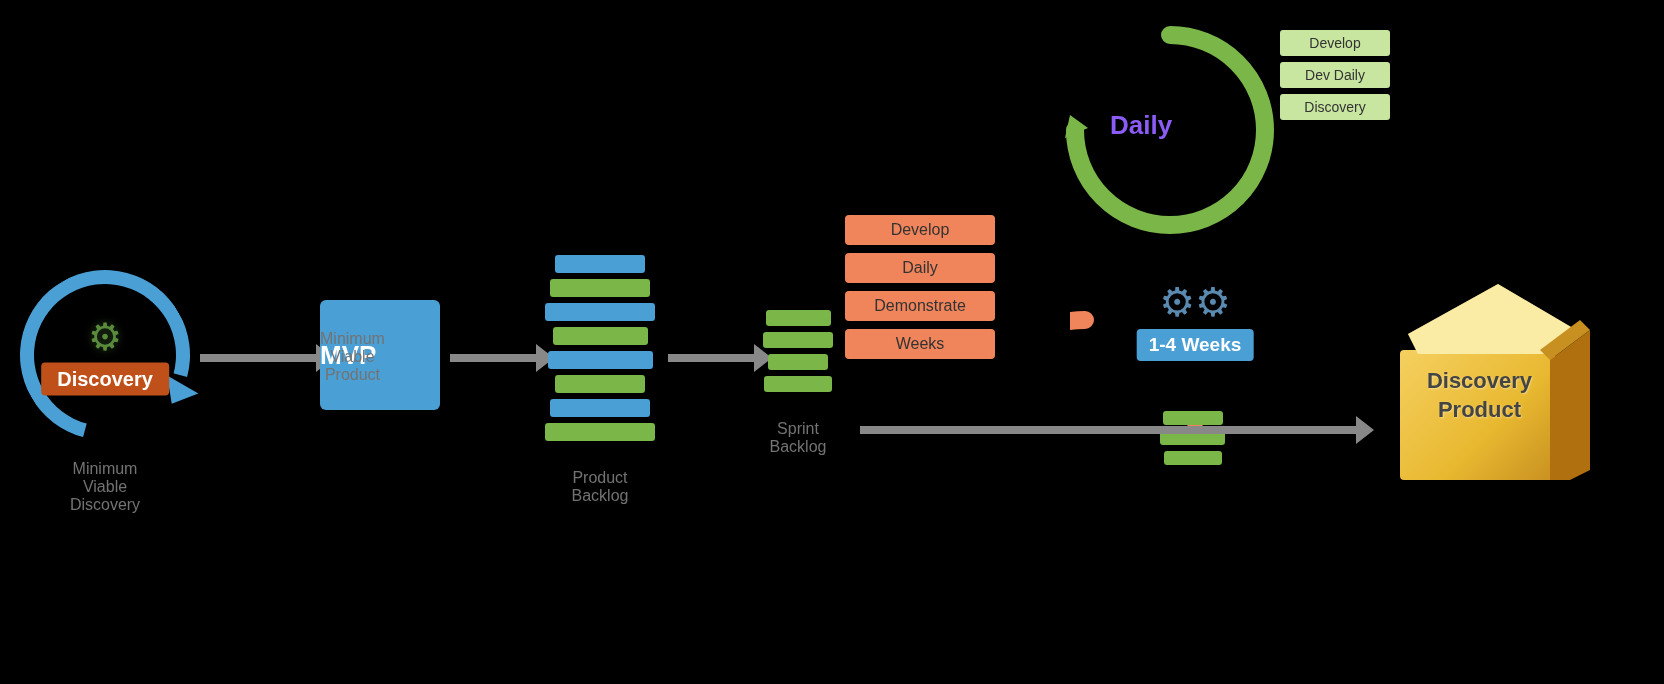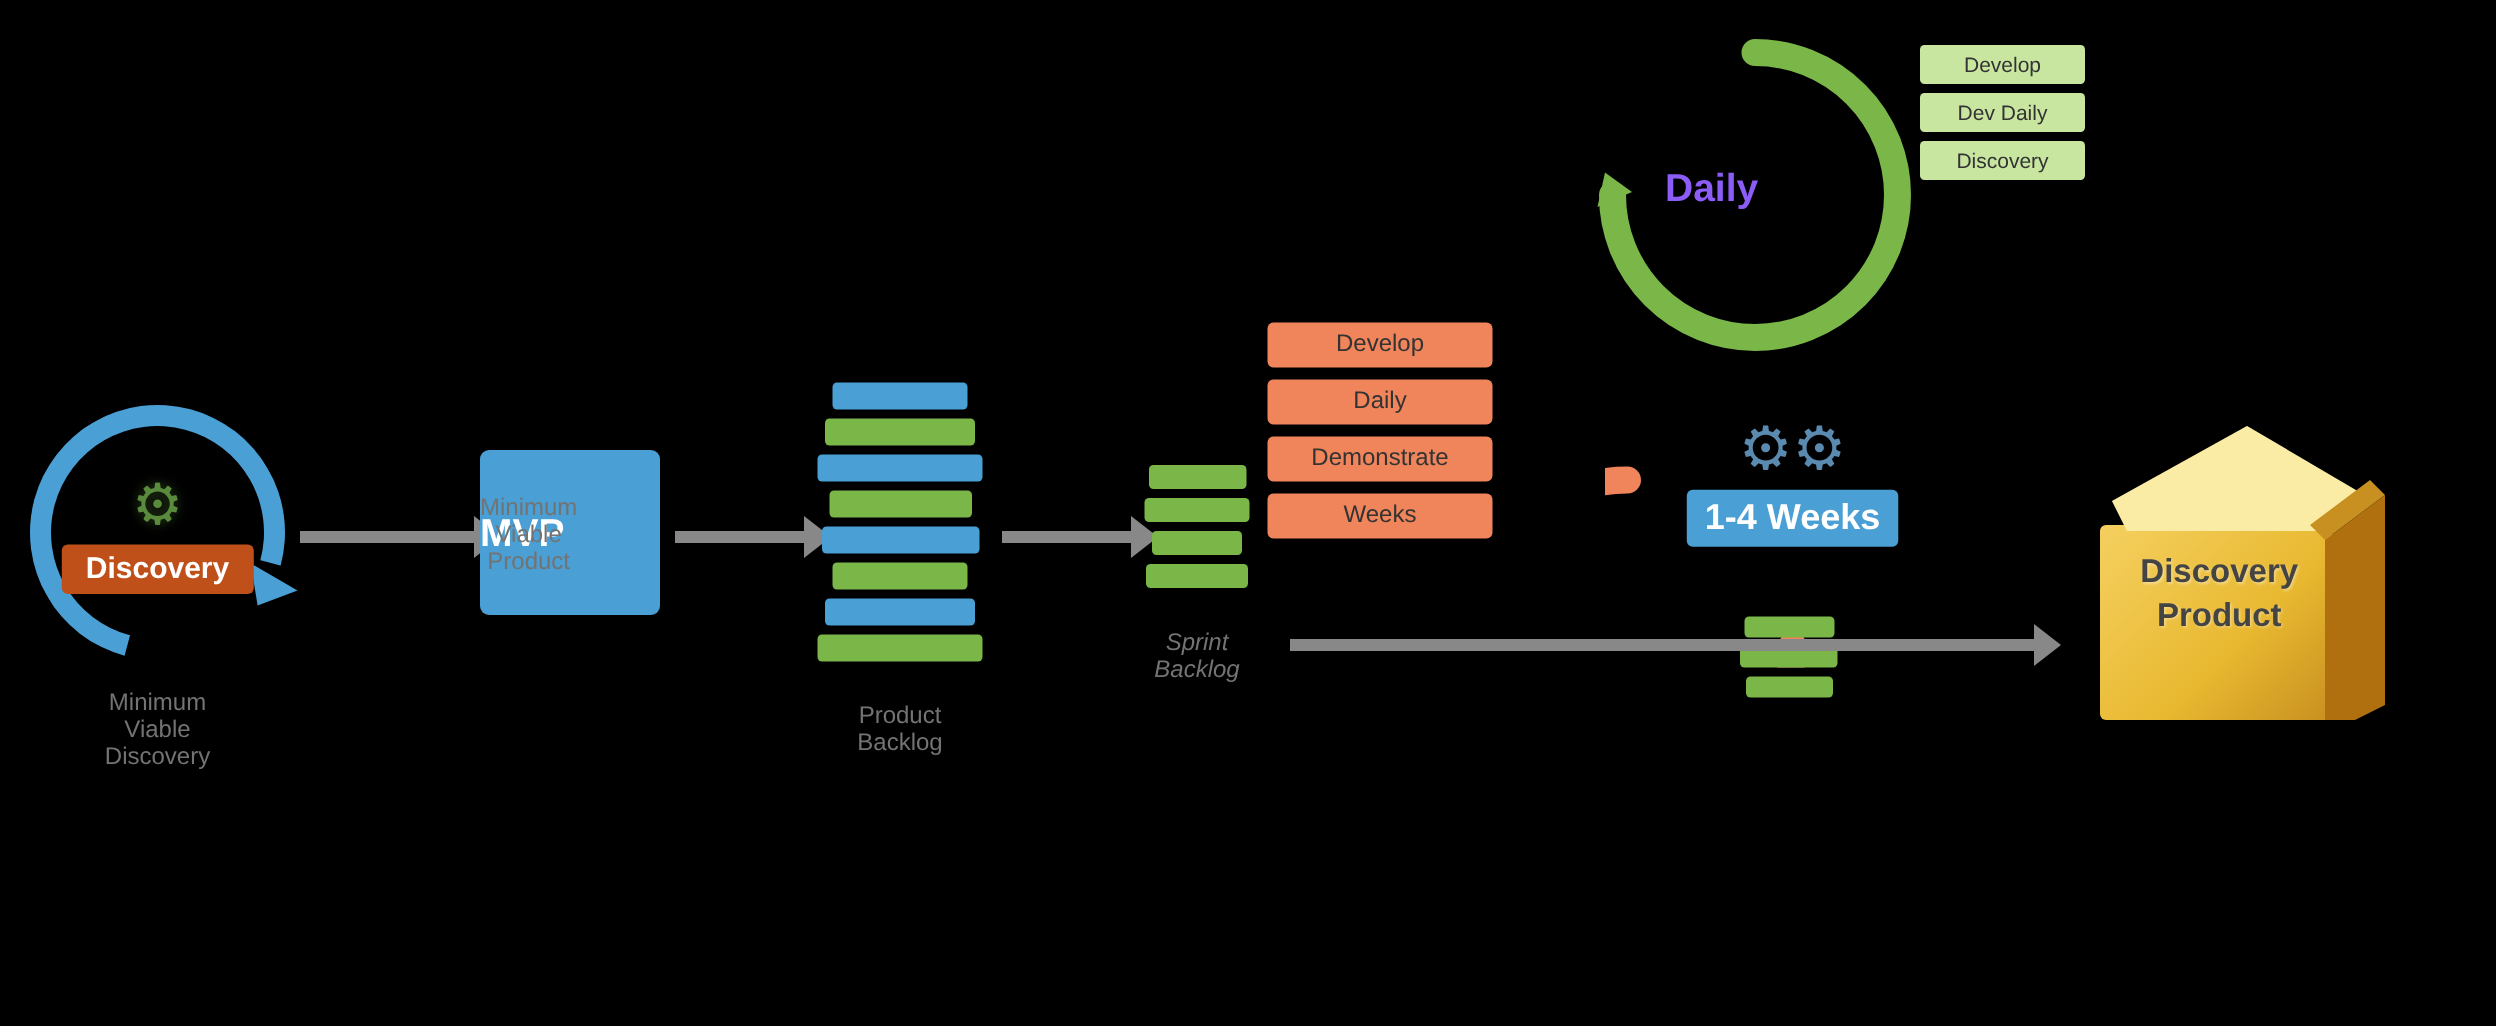--- a/index.html
+++ b/index.html
@@ -182,21 +182,21 @@
       left: 50%;
       transform: translate(-50%, -50%);
       text-align: center;
       display: flex;
       flex-direction: column;
       align-items: center;
     }
     .weeks-label {
       background: #4a9fd4;
       color: white;
-      font-size: 24px;
+      font-size: 19px;
       font-weight: bold;
       padding: 5px 12px;
       border-radius: 4px;
       margin-top: 4px;
       white-space: nowrap;
     }
 
     
     .delivered-box {
       position: absolute;
@@ -289,21 +289,21 @@
 
   <div class="arrow-h" style="left:668px;top:358px;width:90px;"></div>
 
   <div style="position:absolute;left:763px;top:310px;">
     <div class="stack-bars" style="position:relative;">
       <div class="bar-green" style="width:65px;height:16px;"></div>
       <div class="bar-green" style="width:70px;height:16px;"></div>
       <div class="bar-green" style="width:60px;height:16px;"></div>
       <div class="bar-green" style="width:68px;height:16px;"></div>
     </div>
-    <div class="stage-label" style="position:relative;margin-top:28px;left:0;transform:none;font-style:italic;">
+    <div class="stage-label" style="position:relative;margin-top:28px;left:0;transform:none;">
       <span>Sprint</span><br>
       <span>Backlog</span>
     </div>
   </div>
 
   <div class="sprint-items" style="left:845px;top:215px;">
     <div class="sprint-item">Develop</div>
     <div class="sprint-item">Daily</div>
     <div class="sprint-item">Demonstrate</div>
     <div class="sprint-item">Weeks</div>

